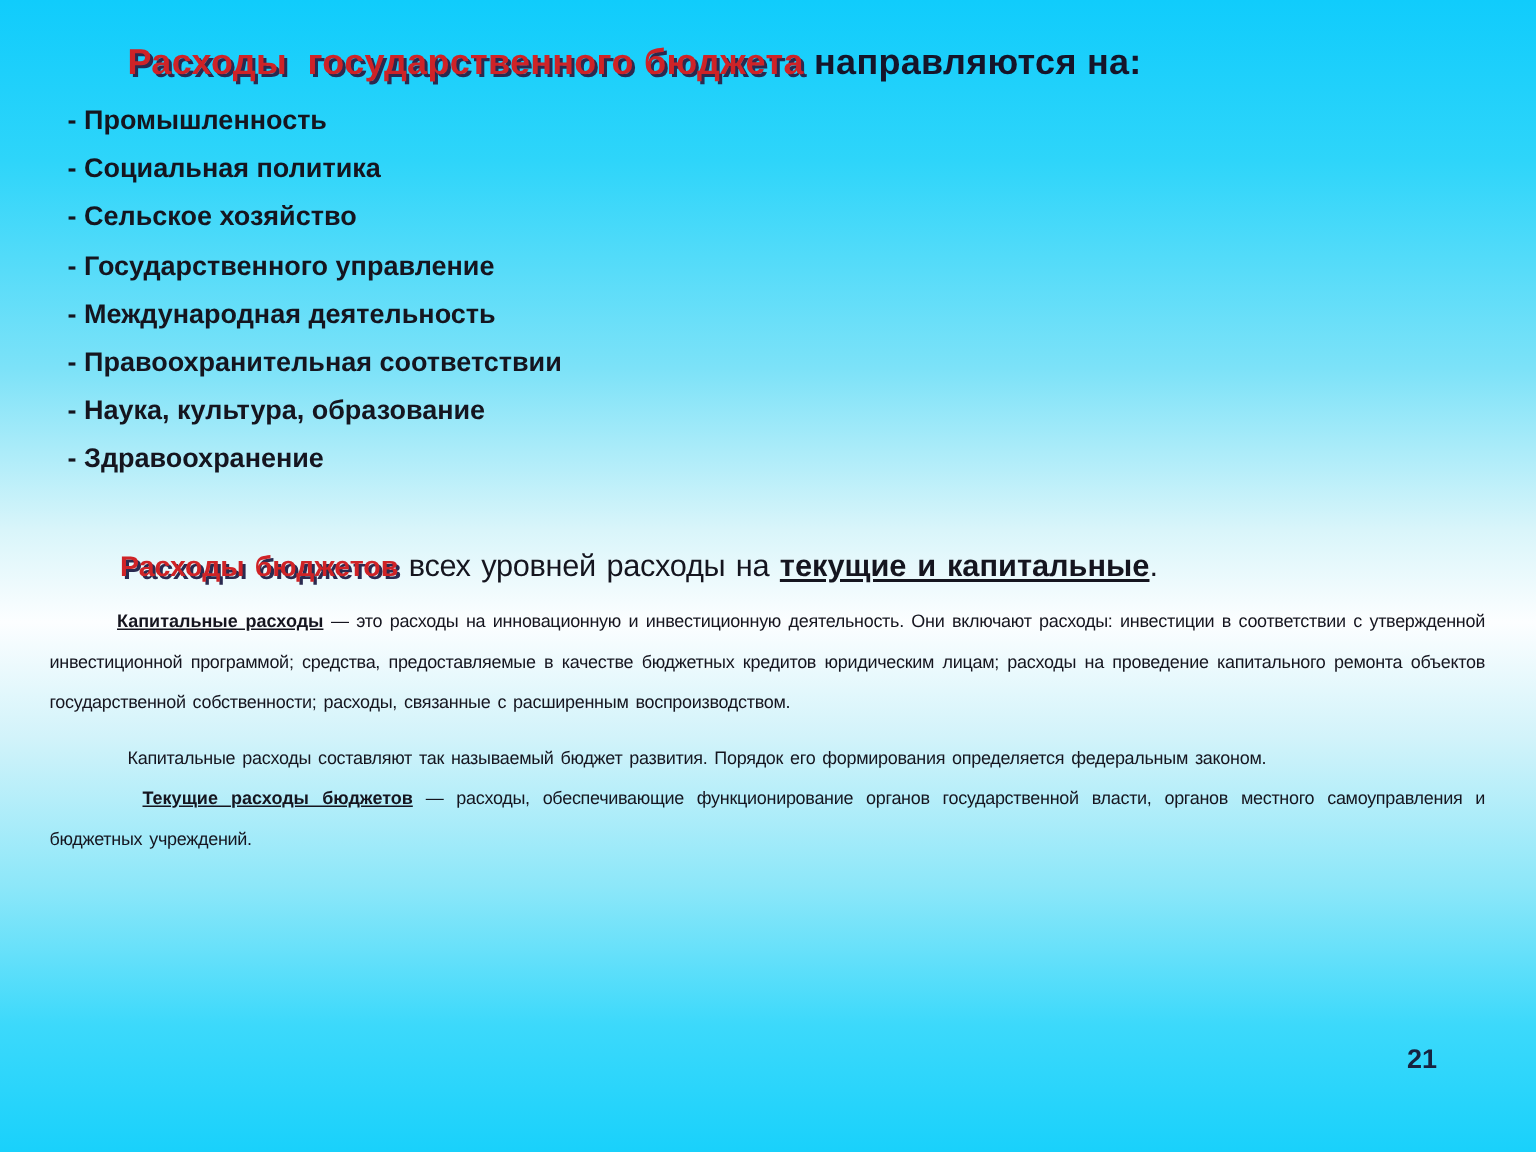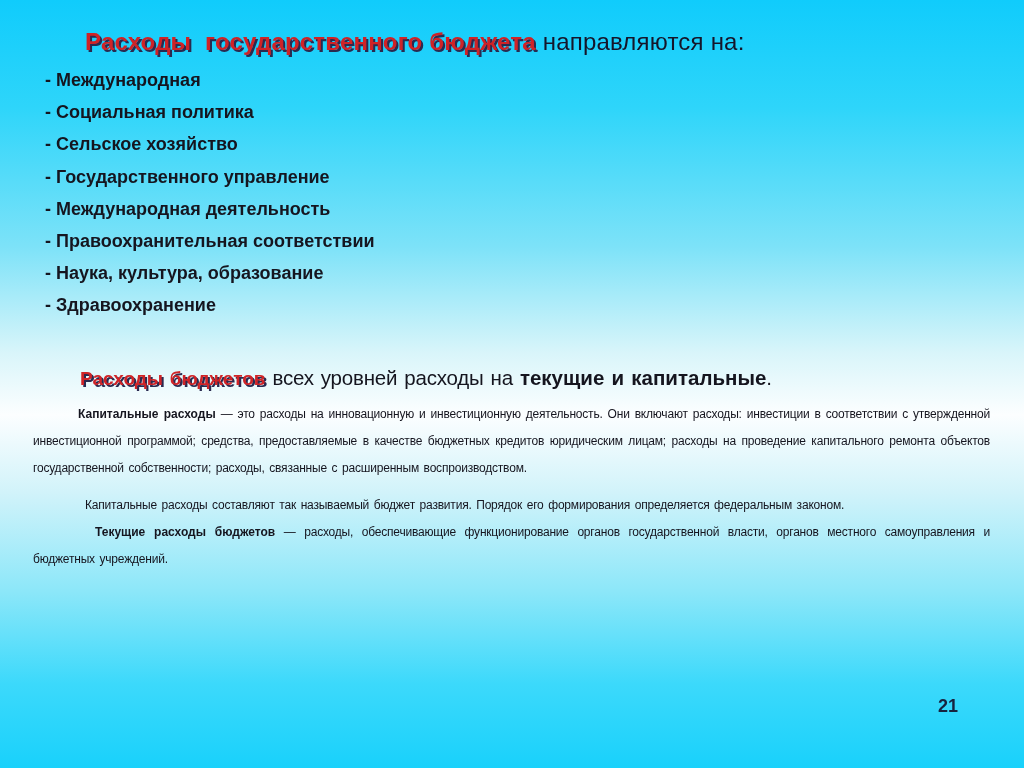--- a/index.html
+++ b/index.html
@@ -34,21 +34,21 @@
     font-weight: bold;
     white-space: pre-wrap;
     letter-spacing: 0.2px;
   }
   .title .red-lead {
     color: #cf2327;
     text-shadow: 2px 2px 0 #2a2a50;
   }
   .title .dark-rest {
     color: #15152a;
-    font-weight: normal;
+    font-weight: bold;
   }
 
   .expense-list {
     position: absolute;
     left: 45px;
     top: 64px;
     font-size: 18px;
     font-weight: bold;
     color: #15151f;
   }
@@ -87,40 +87,41 @@
   .red-bold {
     color: #cf2327;
     font-weight: bold;
     text-shadow: 2px 2px 0 #2a2a50;
     font-size: 19px;
     letter-spacing: 0;
   }
   .dark-bold {
     font-weight: bold;
     letter-spacing: 0;
+    text-decoration: underline;
   }
 
   .page-number {
     position: absolute;
     right: 66px;
     top: 696px;
     font-size: 18px;
     color: #17233f;
     font-weight: bold;
   }
 </style>
 </head>
 <body>
 
 <div class="slide">
 
   <div class="title"><span class="red-lead">Расходы  государственного бюджета</span><span class="dark-rest"> направляются на:</span></div>
 
   <div class="expense-list">
-    <div class="item">- Международная</div>
+    <div class="item">- Промышленность</div>
     <div class="item">- Социальная политика</div>
     <div class="item">- Сельское хозяйство</div>
     <div class="item">- Государственного управление</div>
     <div class="item">- Международная деятельность</div>
     <div class="item">- Правоохранительная соответствии</div>
     <div class="item">- Наука, культура, образование</div>
     <div class="item">- Здравоохранение</div>
   </div>
 
   <div class="paragraphs">

